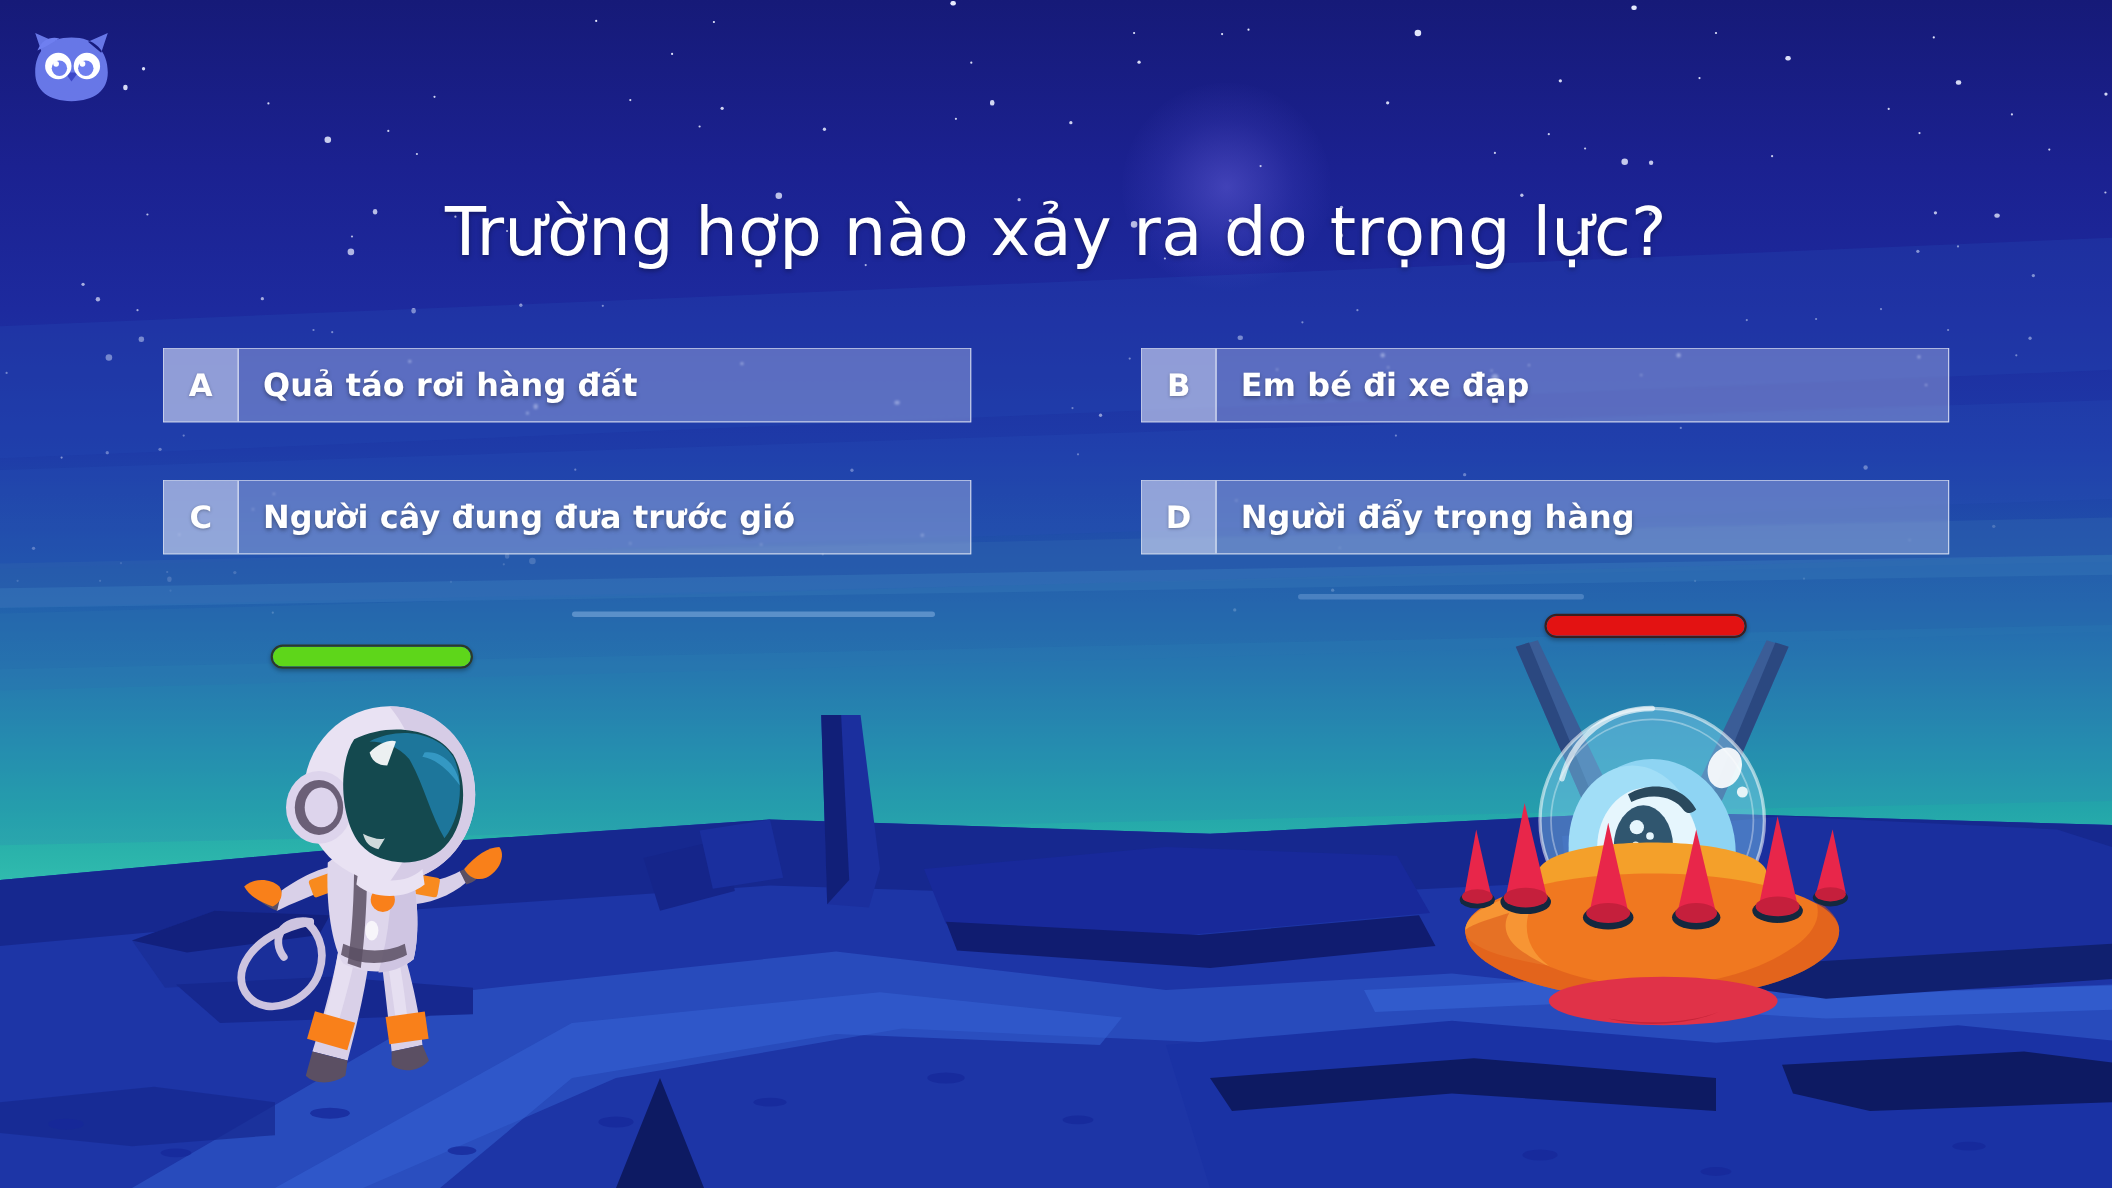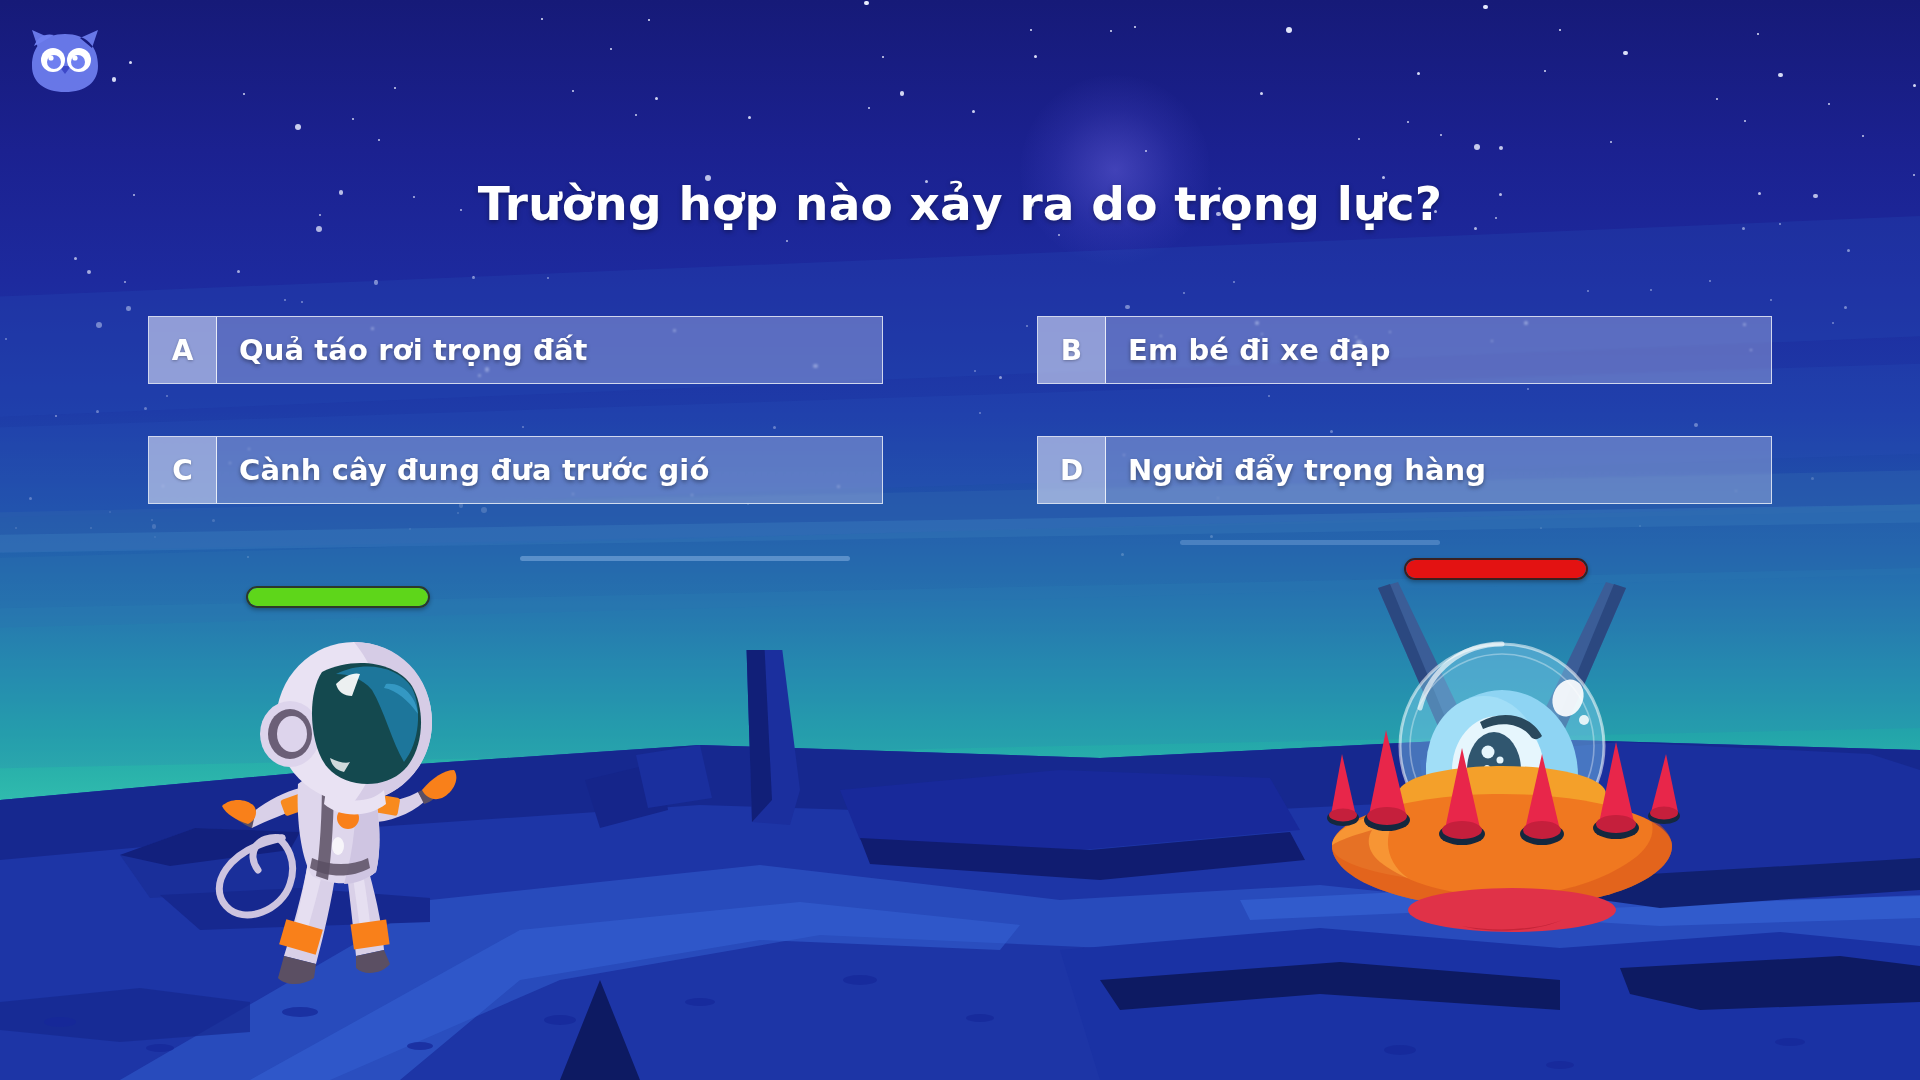--- a/index.html
+++ b/index.html
@@ -54,21 +54,21 @@
   
   .ground { position:absolute; left:0; right:0; bottom:0; height:430px; }
   .ground svg { display:block; width:1920px; height:430px; }
 
   
   .logo { position:absolute; left:24px; top:26px; width:82px; height:72px; }
 
   
   .title {
     position:absolute; left:0; right:0; top:176px; text-align:center;
-    color:#ffffff; font-size:47px; font-weight:bold; letter-spacing:.2px;
+    color:#ffffff; font-size:61px; font-weight:normal; letter-spacing:.2px;
     font-family:"DejaVu Sans", sans-serif;
     text-shadow:0 2px 5px rgba(0,0,0,.35);
   }
 
   
   .answers {
     position:absolute; left:148px; top:316px; width:1624px;
     display:grid; grid-template-columns:735px 735px; justify-content:space-between;
     row-gap:52px;
   }
@@ -345,31 +345,31 @@
       <circle cx="51" cy="32" r="2.6" fill="#ffffff"></circle>
     </svg>
   </div>
 
   <div class="title">Trường hợp nào xảy ra do trọng lực?</div>
 
   <div class="answers">
 
     <div class="answer">
       <div class="badge">A</div>
-      <div class="txt">Quả táo rơi trọng đất</div>
+      <div class="txt">Quả táo rơi hàng đất</div>
     </div>
 
     <div class="answer">
       <div class="badge">B</div>
       <div class="txt">Em bé đi xe đạp</div>
     </div>
 
     <div class="answer row2">
       <div class="badge">C</div>
-      <div class="txt">Cành cây đung đưa trước gió</div>
+      <div class="txt">Người cây đung đưa trước gió</div>
     </div>
 
     <div class="answer row2">
       <div class="badge">D</div>
       <div class="txt">Người đẩy trọng hàng</div>
     </div>
 
   </div>
 
   <div class="hpbar" id="hp-player">

